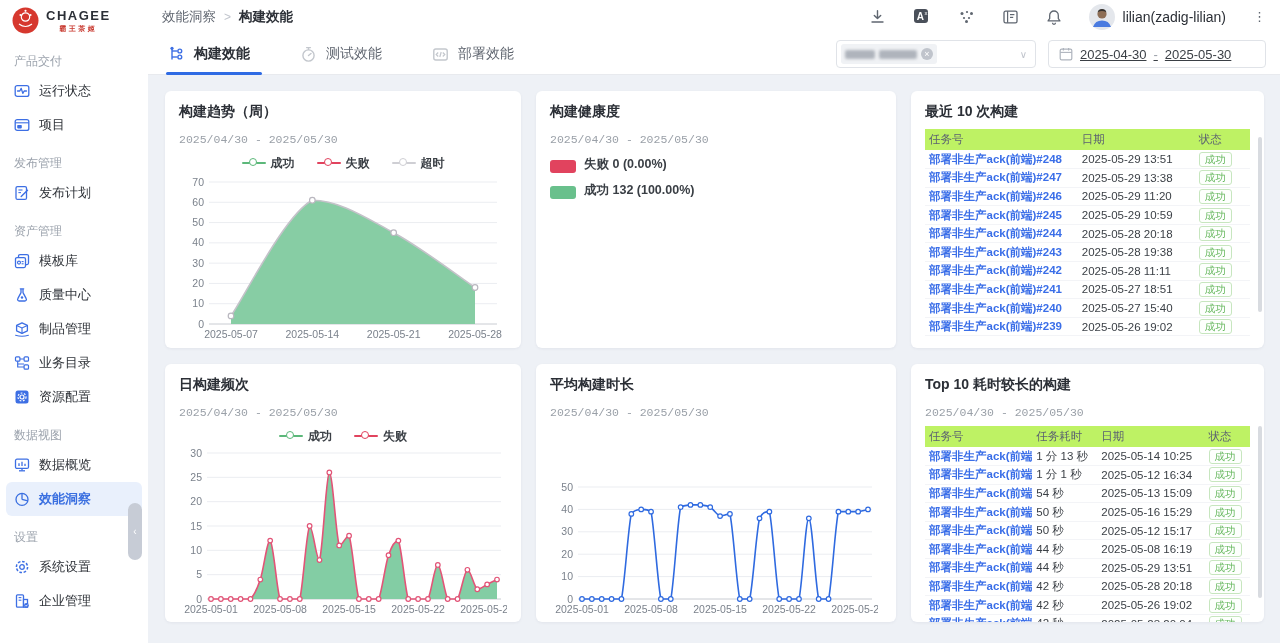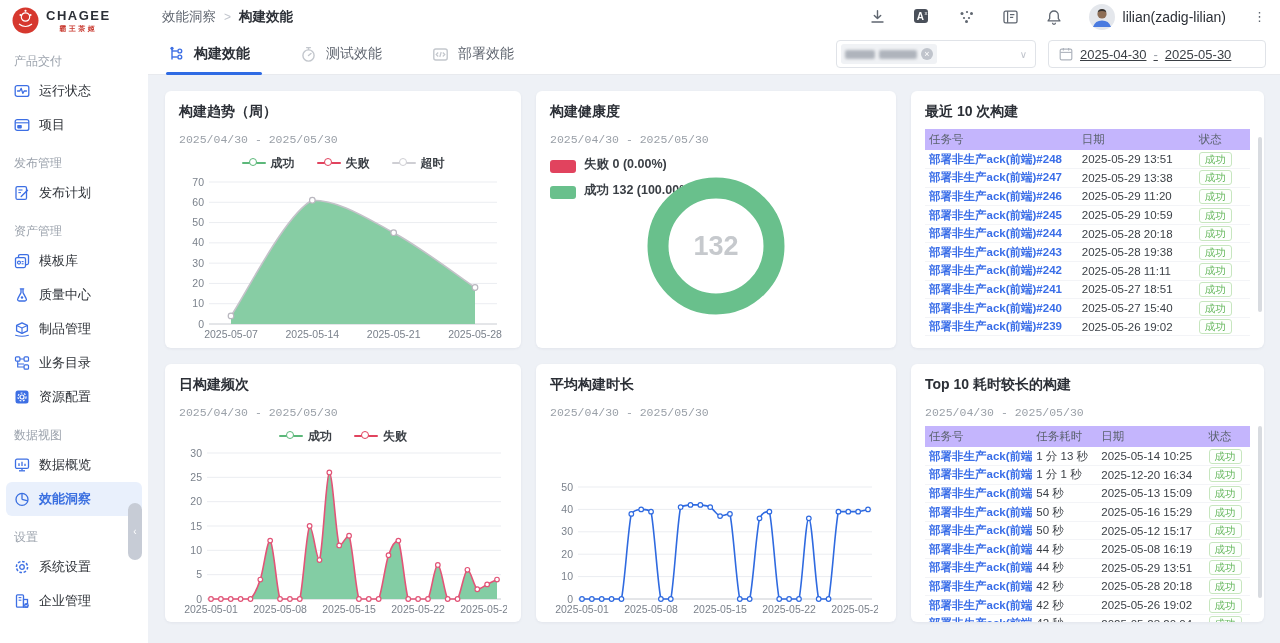--- a/index.html
+++ b/index.html
@@ -56,21 +56,21 @@
   .pie-legend { margin-top:10px; display:flex; flex-direction:column; gap:9px; }
   .pie-legend-item { display:flex; align-items:flex-end; gap:8px; font-size:12.5px; font-weight:bold; color:#3a3f45; cursor:pointer; }
   .pie-swatch { width:26px; height:13px; border-radius:3px; }
   .donut-wrap { position:absolute; left:0; right:0; top:62px; display:flex; justify-content:center; }
 
   svg text.tick { font-size:10.5px; fill:#7b828c; font-family:"Liberation Sans","DejaVu Sans",sans-serif; }
   .donut-center { font-size:27px; font-weight:bold; fill:#c6c9cd; font-family:"Liberation Sans","DejaVu Sans",sans-serif; }
 
   
   table { width:100%; border-collapse:collapse; table-layout:fixed; }
-  thead th { background:#c4b5fd; font-size:11.5px; color:#5c6370; font-weight:normal; text-align:left; padding:3px 4px; height:18px; }
+  thead th { background:#bef264; font-size:11.5px; color:#5c6370; font-weight:normal; text-align:left; padding:3px 4px; height:18px; }
   tbody td { font-size:11.5px; color:#3a3f45; padding:0 4px; height:18.6px; border-bottom:1px solid #f3f4f7; white-space:nowrap; overflow:hidden; }
   td a { color:#3a6ee8; text-decoration:none; font-weight:bold; cursor:pointer; }
   .badge { display:inline-block; padding:0 5px; font-size:10.5px; line-height:13px; height:15px; color:#67b85f; border:1px solid #c7e6bf; border-radius:3px; background:#fdfffd; }
   .recent-table { margin-top:8px; }
   .top-table { margin-top:7px; }
   .vscroll { position:absolute; right:2px; top:48px; bottom:10px; width:4px; background:#d8dbe0; border-radius:2px; }
 </style>
 </head>
 <body>
 
@@ -376,26 +376,20 @@
         <div class="pie-legend" id="legend-health">
             <div class="pie-legend-item">
               <span class="pie-swatch" style="background: rgb(225, 67, 94);"></span>
               <span>失败 0 (0.00%)</span>
             </div>
             <div class="pie-legend-item">
               <span class="pie-swatch" style="background: rgb(105, 192, 140);"></span>
               <span>成功 132 (100.00%)</span>
             </div>
           </div>
-        <div class="donut-wrap">
-          <svg id="chart-health" width="330" height="190">
-              <circle cx="165" cy="93" r="58" fill="none" stroke="#69c08c" stroke-width="21"></circle>
-              <text x="165" y="102" text-anchor="middle" class="donut-center">132</text>
-            </svg>
-        </div>
       </div>
 
       <div class="card">
         <div class="card-title">最近 10 次构建</div>
         <table class="recent-table" id="table-recent">
             <colgroup>
               <col style="width: 47%;">
               <col style="width: 36%;">
               <col style="width: 17%;">
             </colgroup>
@@ -613,21 +607,21 @@
             <tbody>
               <tr>
                 <td><a>部署非生产ack(前端...</a></td>
                 <td>1 分 13 秒</td>
                 <td>2025-05-14 10:25</td>
                 <td><span class="badge">成功</span></td>
               </tr>
               <tr>
                 <td><a>部署非生产ack(前端...</a></td>
                 <td>1 分 1 秒</td>
-                <td>2025-12-20 16:34</td>
+                <td>2025-05-12 16:34</td>
                 <td><span class="badge">成功</span></td>
               </tr>
               <tr>
                 <td><a>部署非生产ack(前端...</a></td>
                 <td>54 秒</td>
                 <td>2025-05-13 15:09</td>
                 <td><span class="badge">成功</span></td>
               </tr>
               <tr>
                 <td><a>部署非生产ack(前端...</a></td>

